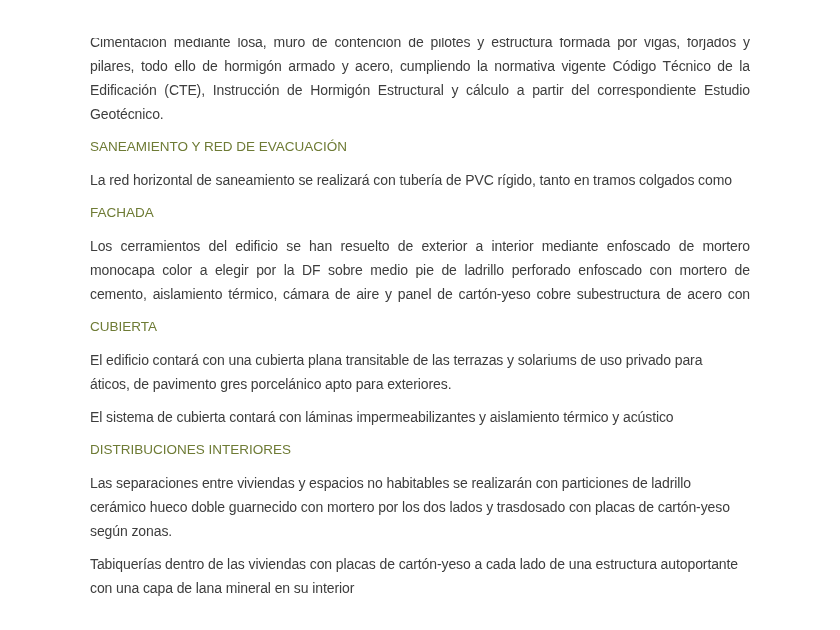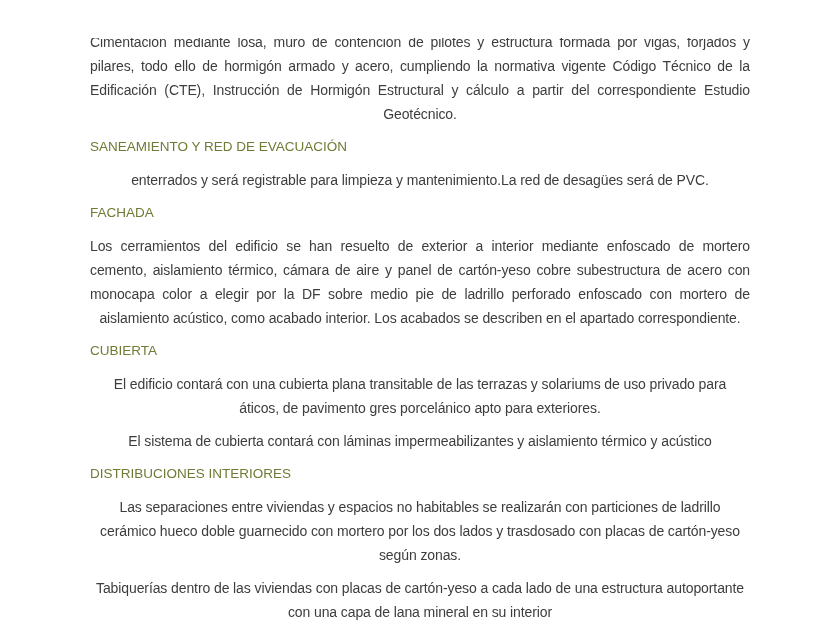--- a/index.html
+++ b/index.html
@@ -27,44 +27,43 @@
   }
   .heading{
     color:var(--accent);
     font-weight:normal;
     font-size:13.5px;
     line-height:24px;
     margin-bottom:9px;
     letter-spacing:0;
   }
   .paragraph{margin-bottom:9px;}
-  .line{white-space:nowrap;text-align:center;}
+  .line{white-space:nowrap;}
   .jline{text-align:justify;text-align-last:justify;white-space:normal;}
 </style>
 </head>
 <body>
 
 <div class="page">
   <div class="content" id="doc">
       <div class="paragraph">
         <div class="jline">Cimentación mediante losa, muro de contención de pilotes y estructura formada por vigas, forjados y</div>
         <div class="jline">pilares, todo ello de hormigón armado y acero, cumpliendo la normativa vigente Código Técnico de la</div>
         <div class="jline">Edificación (CTE), Instrucción de Hormigón Estructural y cálculo a partir del correspondiente Estudio</div>
         <div class="line">Geotécnico.</div>
       </div>
       <div class="heading">SANEAMIENTO Y RED DE EVACUACIÓN</div>
       <div class="paragraph">
-        <div class="line">enterrados y será registrable para limpieza y mantenimiento.La red de desagües será de PVC.</div>
+        <div class="line">La red horizontal de saneamiento se realizará con tubería de PVC rígido, tanto en tramos colgados como</div>
       </div>
       <div class="heading">FACHADA</div>
       <div class="paragraph">
         <div class="jline">Los cerramientos del edificio se han resuelto de exterior a interior mediante enfoscado de mortero</div>
+        <div class="jline">monocapa color a elegir por la DF sobre medio pie de ladrillo perforado enfoscado con mortero de</div>
         <div class="jline">cemento,  aislamiento térmico, cámara de aire y panel de cartón-yeso cobre subestructura de acero con</div>
-        <div class="jline">monocapa color a elegir por la DF sobre medio pie de ladrillo perforado enfoscado con mortero de</div>
-        <div class="line">aislamiento  acústico, como acabado interior. Los acabados se describen en el apartado correspondiente.</div>
       </div>
       <div class="heading">CUBIERTA</div>
       <div class="paragraph">
         <div class="line">El edificio contará con una cubierta plana transitable de las terrazas y solariums de uso privado para</div>
         <div class="line">áticos, de pavimento gres porcelánico apto para exteriores.</div>
       </div>
       <div class="paragraph">
         <div class="line">El sistema de cubierta contará con láminas impermeabilizantes y aislamiento térmico y acústico</div>
       </div>
       <div class="heading">DISTRIBUCIONES INTERIORES</div>

